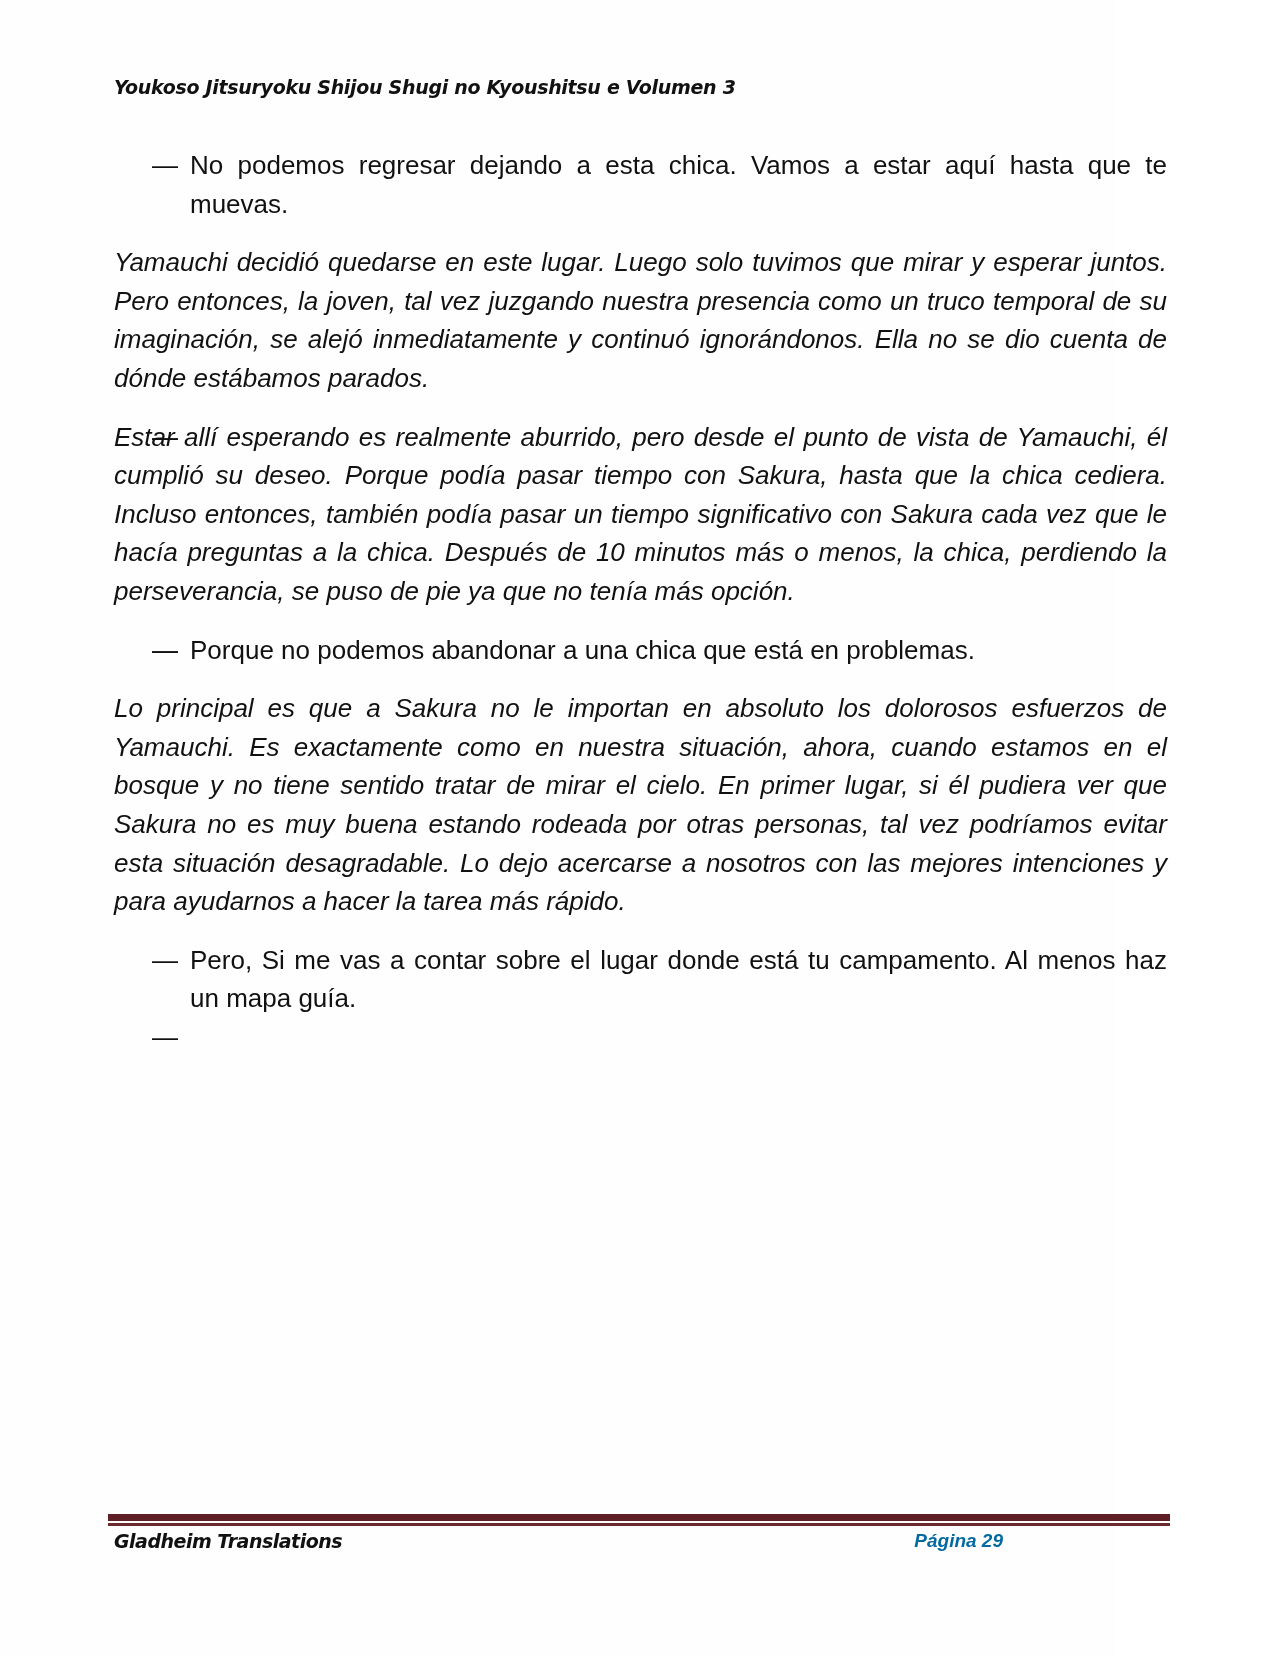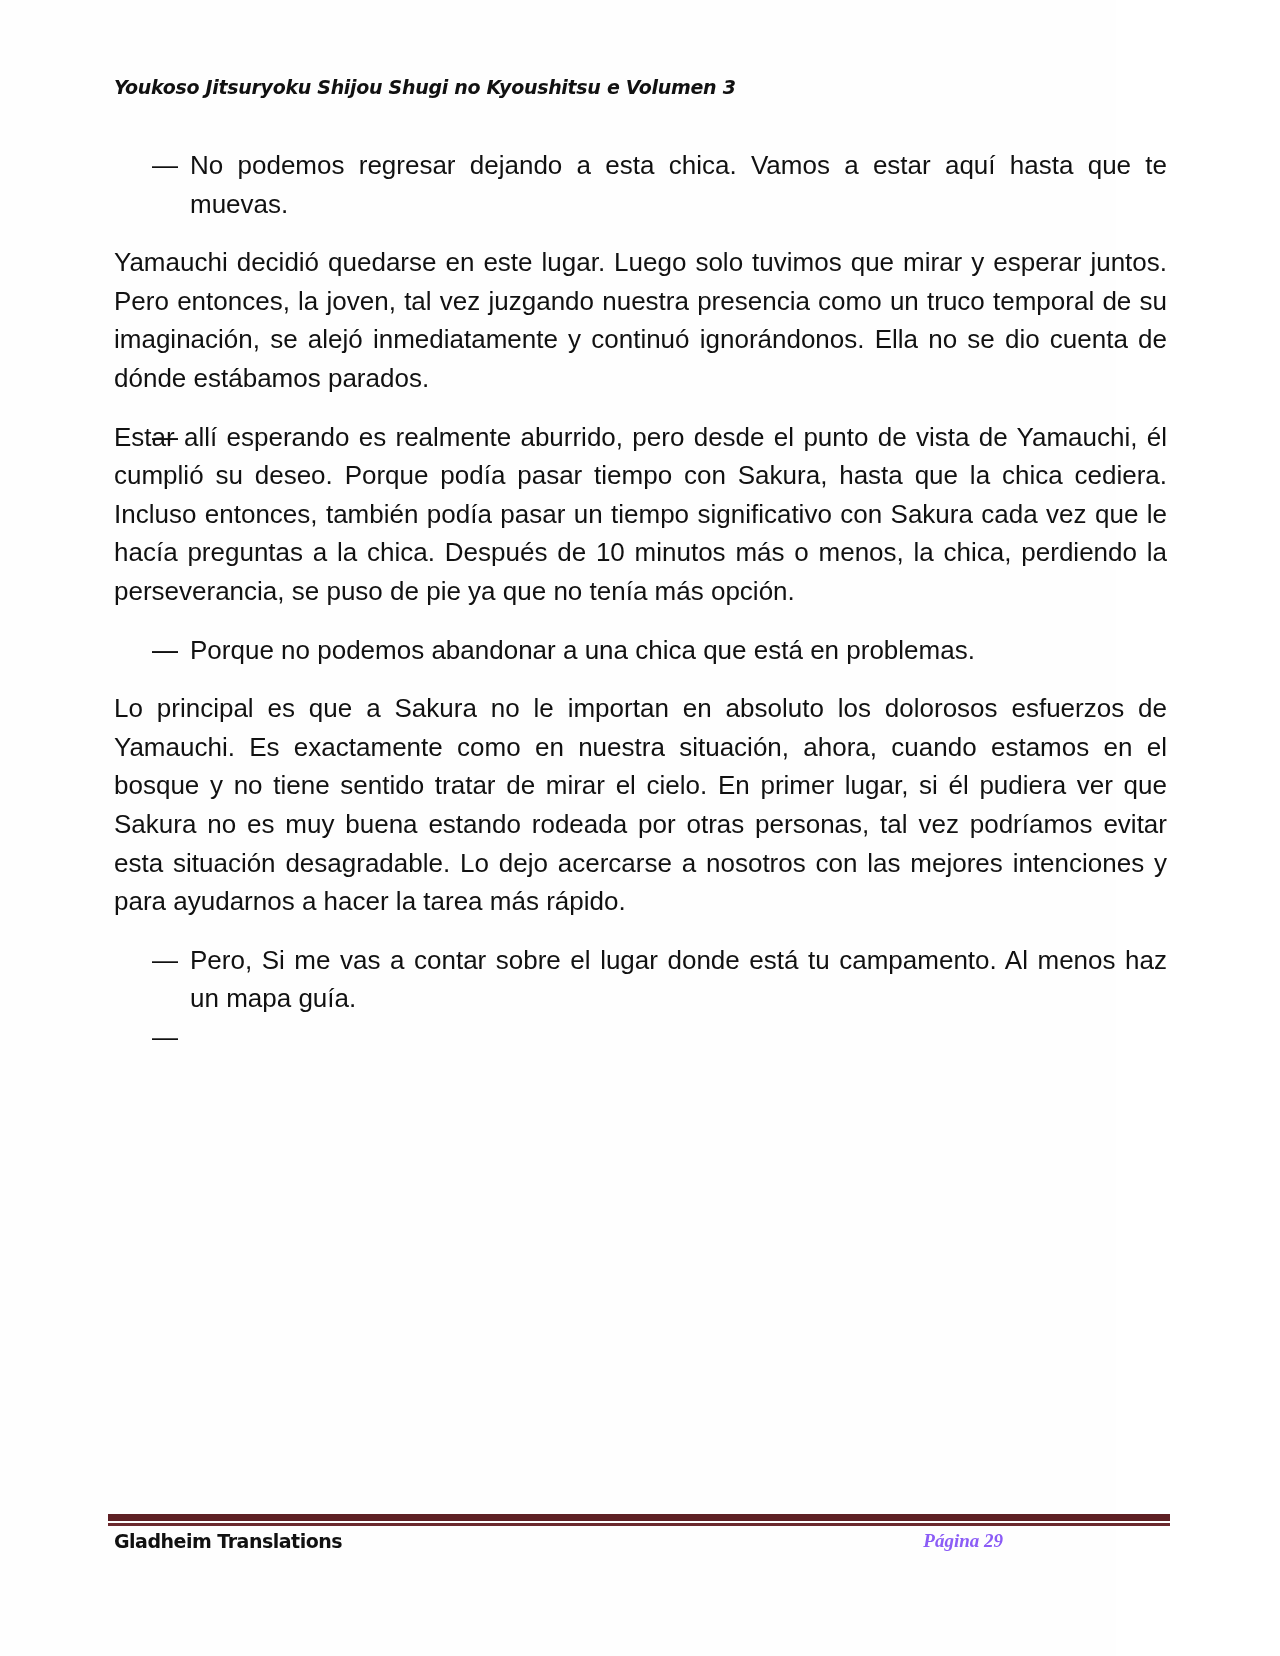--- a/index.html
+++ b/index.html
@@ -1,28 +1,28 @@
 <!DOCTYPE html>
 <html><head>
   <meta charset="utf-8">
   <style>
     html, body { margin: 0; padding: 0; background: #ffffff; }
     body { width: 1280px; height: 1656px; position: relative; overflow: hidden; }
     .page { position: absolute; left: 0; top: 0; width: 1116px; height: 1656px; background: #fefefe; }
     .header { position: absolute; left: 114px; top: 76px; font-family: "DejaVu Sans", sans-serif; font-weight: bold; font-style: italic; font-size: 19px; color: #111; letter-spacing: -0.3px; }
     .body { position: absolute; left: 114px; top: 146px; width: 1053px; font-family: "Liberation Sans", sans-serif; font-size: 26px; line-height: 38.6px; color: #111; }
-    .para { text-align: justify; margin: 0 0 20px 0; }
+    .para { text-align: justify; margin: 0 0 20px 0; font-style: italic; }
     .dlg-group { margin: 0 0 20px 0; }
     .dlg { position: relative; padding-left: 76px; text-align: justify; margin: 0; }
     .dash { position: absolute; left: 38px; top: 0; }
     .rule { position: absolute; left: 108px; top: 1514px; width: 1062px; height: 12px; }
     .rule .thick { position: absolute; left: 0; top: 0; width: 100%; height: 7px; background: #5e2024; }
     .rule .thin { position: absolute; left: 0; top: 9px; width: 100%; height: 3px; background: #6b2a2e; }
-    .footer-left { position: absolute; left: 114px; top: 1530px; font-family: "DejaVu Sans", sans-serif; font-weight: bold; font-size: 19px; color: #111; letter-spacing: -0.5px; }
-    .footer-right { position: absolute; right: 113px; top: 1530px; font-family: Liberation Serif, serif; font-weight: bold; font-style: italic; font-size: 19px; color: #8b5cf6; }
+    .footer-left { position: absolute; left: 114px; top: 1530px; font-family: "DejaVu Sans", sans-serif; font-weight: bold; font-style: italic; font-size: 19px; color: #111; letter-spacing: -0.5px; }
+    .footer-right { position: absolute; right: 113px; top: 1530px; font-family: Liberation Sans, sans-serif; font-weight: bold; font-style: italic; font-size: 19px; color: #0369a1; }
   </style>
 </head>
 <body>
 
 <div class="page">
   <div class="header">Youkoso Jitsuryoku Shijou Shugi no Kyoushitsu e Volumen 3</div>
 
   <div class="body" id="body">
     <div class="dlg-group">
       <p class="dlg"><span class="dash">—</span><span>No podemos regresar dejando a esta chica. Vamos a estar aquí hasta que te muevas.</span></p>

